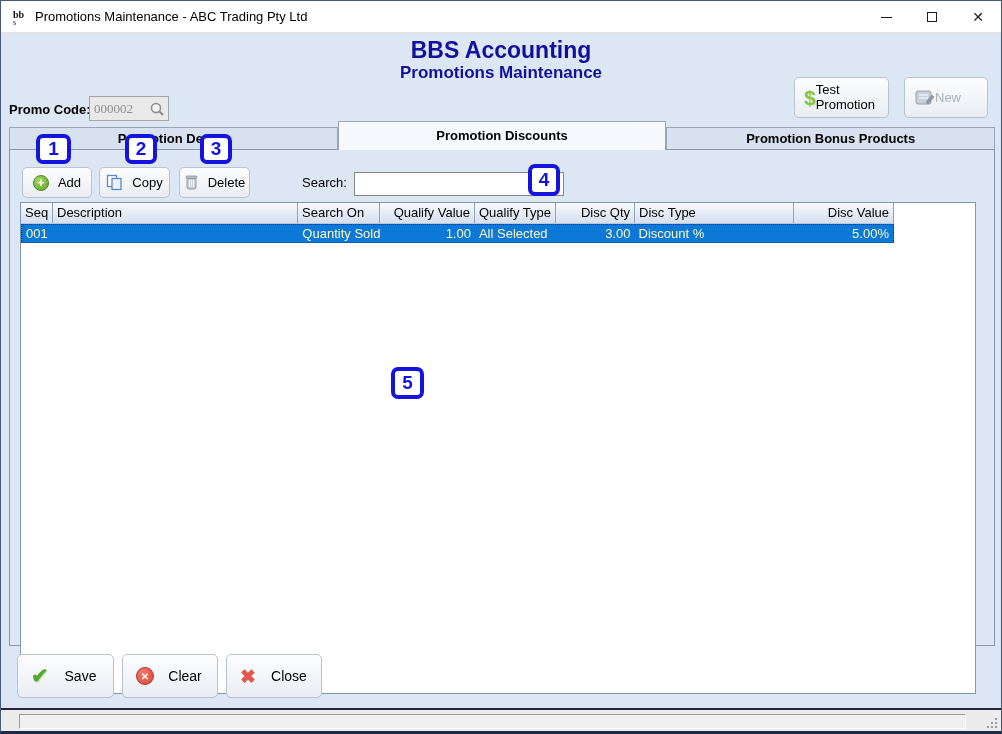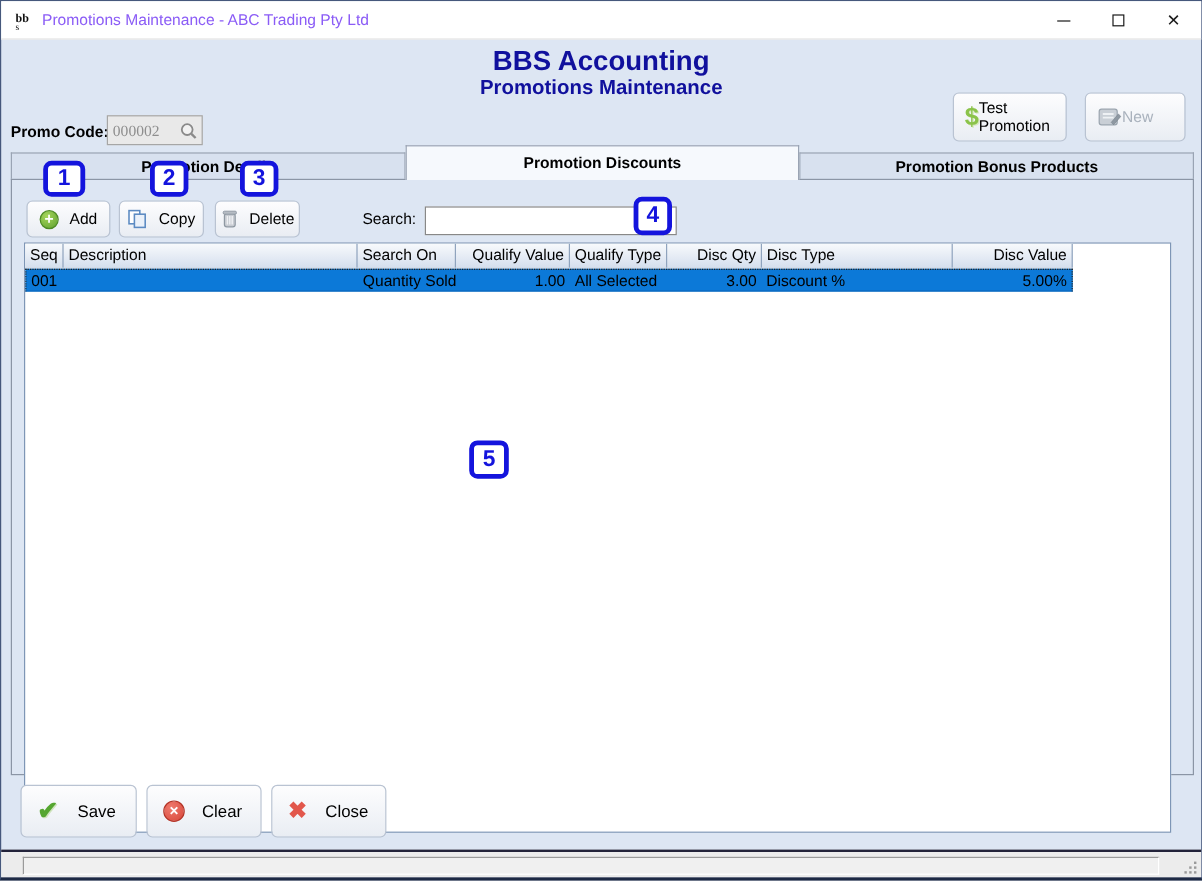--- a/index.html
+++ b/index.html
@@ -6,21 +6,21 @@
   html,body { width:1002px; height:734px; overflow:hidden; background:#fff; }
   body { font-family:"Liberation Sans", sans-serif; }
 
   .window { position:relative; width:1002px; height:734px;
             border:1px solid #46587c; border-bottom:3px solid #1e2a45; background:#dde6f3; }
 
   
   .titlebar { position:absolute; top:0; left:0; right:0; height:32px; background:#fff;
               border-bottom:1px solid #e3e3e3; }
   .app-icon { position:absolute; left:9px; top:7px; width:20px; height:18px; }
-  .tb-title { position:absolute; left:34px; top:0; line-height:31px; font-size:13px; color:#8b5cf6; }
+  .tb-title { position:absolute; left:34px; top:0; line-height:31px; font-size:13px; color:#000000; }
   .tb-controls { position:absolute; right:0; top:0; height:32px; display:flex; }
   .tb-btn { width:46px; height:32px; display:flex; align-items:center; justify-content:center;
             color:#1a1a1a; font-size:14px; }
   .glyph-min { width:11px; height:1px; background:#1a1a1a; display:block; }
   .glyph-max { width:10px; height:10px; border:1px solid #1a1a1a; display:block; }
 
   
   .hdr-title { position:absolute; top:36px; left:0; right:0; text-align:center;
                font-size:23px; font-weight:bold; color:#10109d; }
   .hdr-sub   { position:absolute; top:62px; left:0; right:0; text-align:center;
@@ -69,21 +69,21 @@
   .search-input { position:absolute; left:344px; top:22px; width:210px; height:24px;
                   border:1px solid #888; background:#fff; font-size:13px; padding:0 4px; font-family:inherit; }
 
   
   .tbl { position:absolute; left:10px; top:52px; width:956px; height:492px; background:#fff;
          border:1px solid #7e96b6; overflow:hidden; }
   .tbl-head { display:flex; height:21px; width:873px;
               background:linear-gradient(#f8fafc,#d5dfee); border-bottom:1px solid #b9c6d8; }
   .th { font-size:13px; line-height:20px; padding:0 4px; border-right:1px solid #8fa3bd;
         white-space:nowrap; overflow:hidden; color:#000; }
-  .tbl-row { display:flex; height:19px; width:873px; background:#0c79d8; color:#000000;
+  .tbl-row { display:flex; height:19px; width:873px; background:#0c79d8; color:#fef9c3;
              border:1px dotted #222; border-bottom:1px solid #0b62b5; }
   .td { font-size:13px; line-height:17px; padding:0 4px; white-space:nowrap; overflow:hidden; }
   .c-seq{width:32px}.c-desc{width:245px}.c-qon{width:82px}.c-qval{width:95px}
   .c-qtyp{width:81px}.c-dqty{width:79px}.c-dtyp{width:159px}.c-dval{width:100px}
   .ar { text-align:right; }
 
   
   .foot-btn { position:absolute; top:653px; height:44px; }
   .fb-save { left:16px; width:97px; }
   .fb-clear { left:121px; width:96px; }

